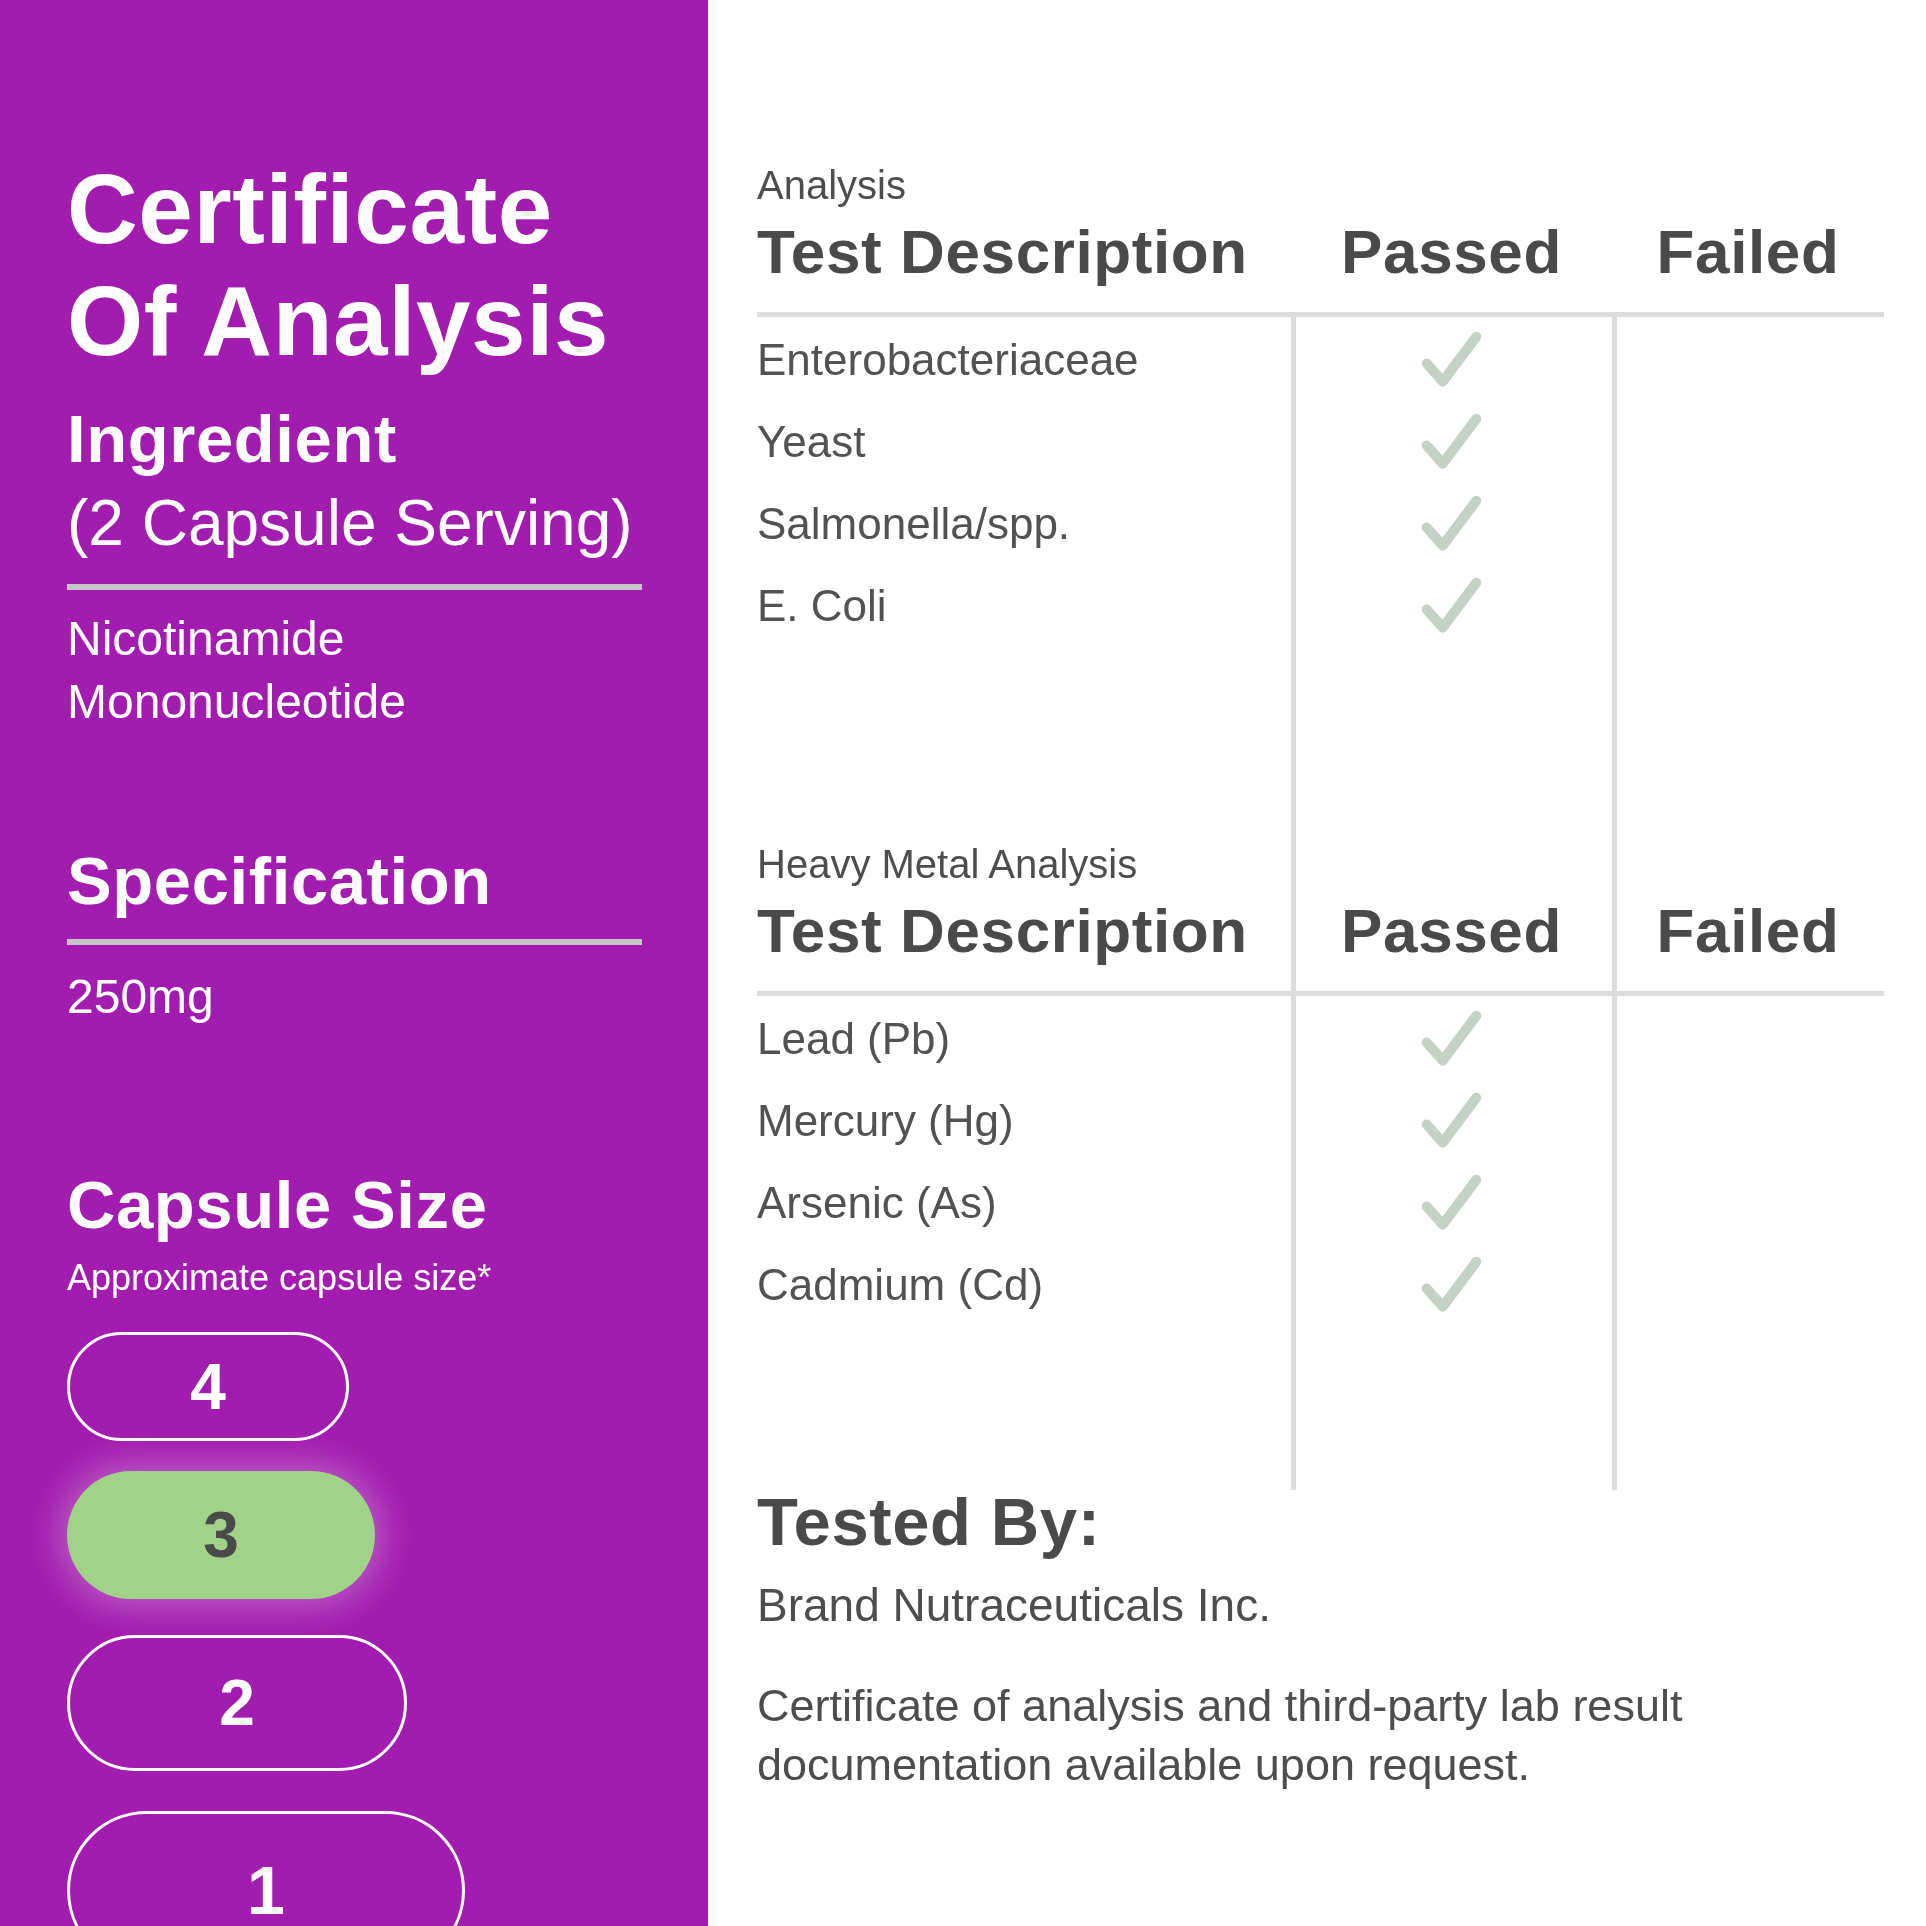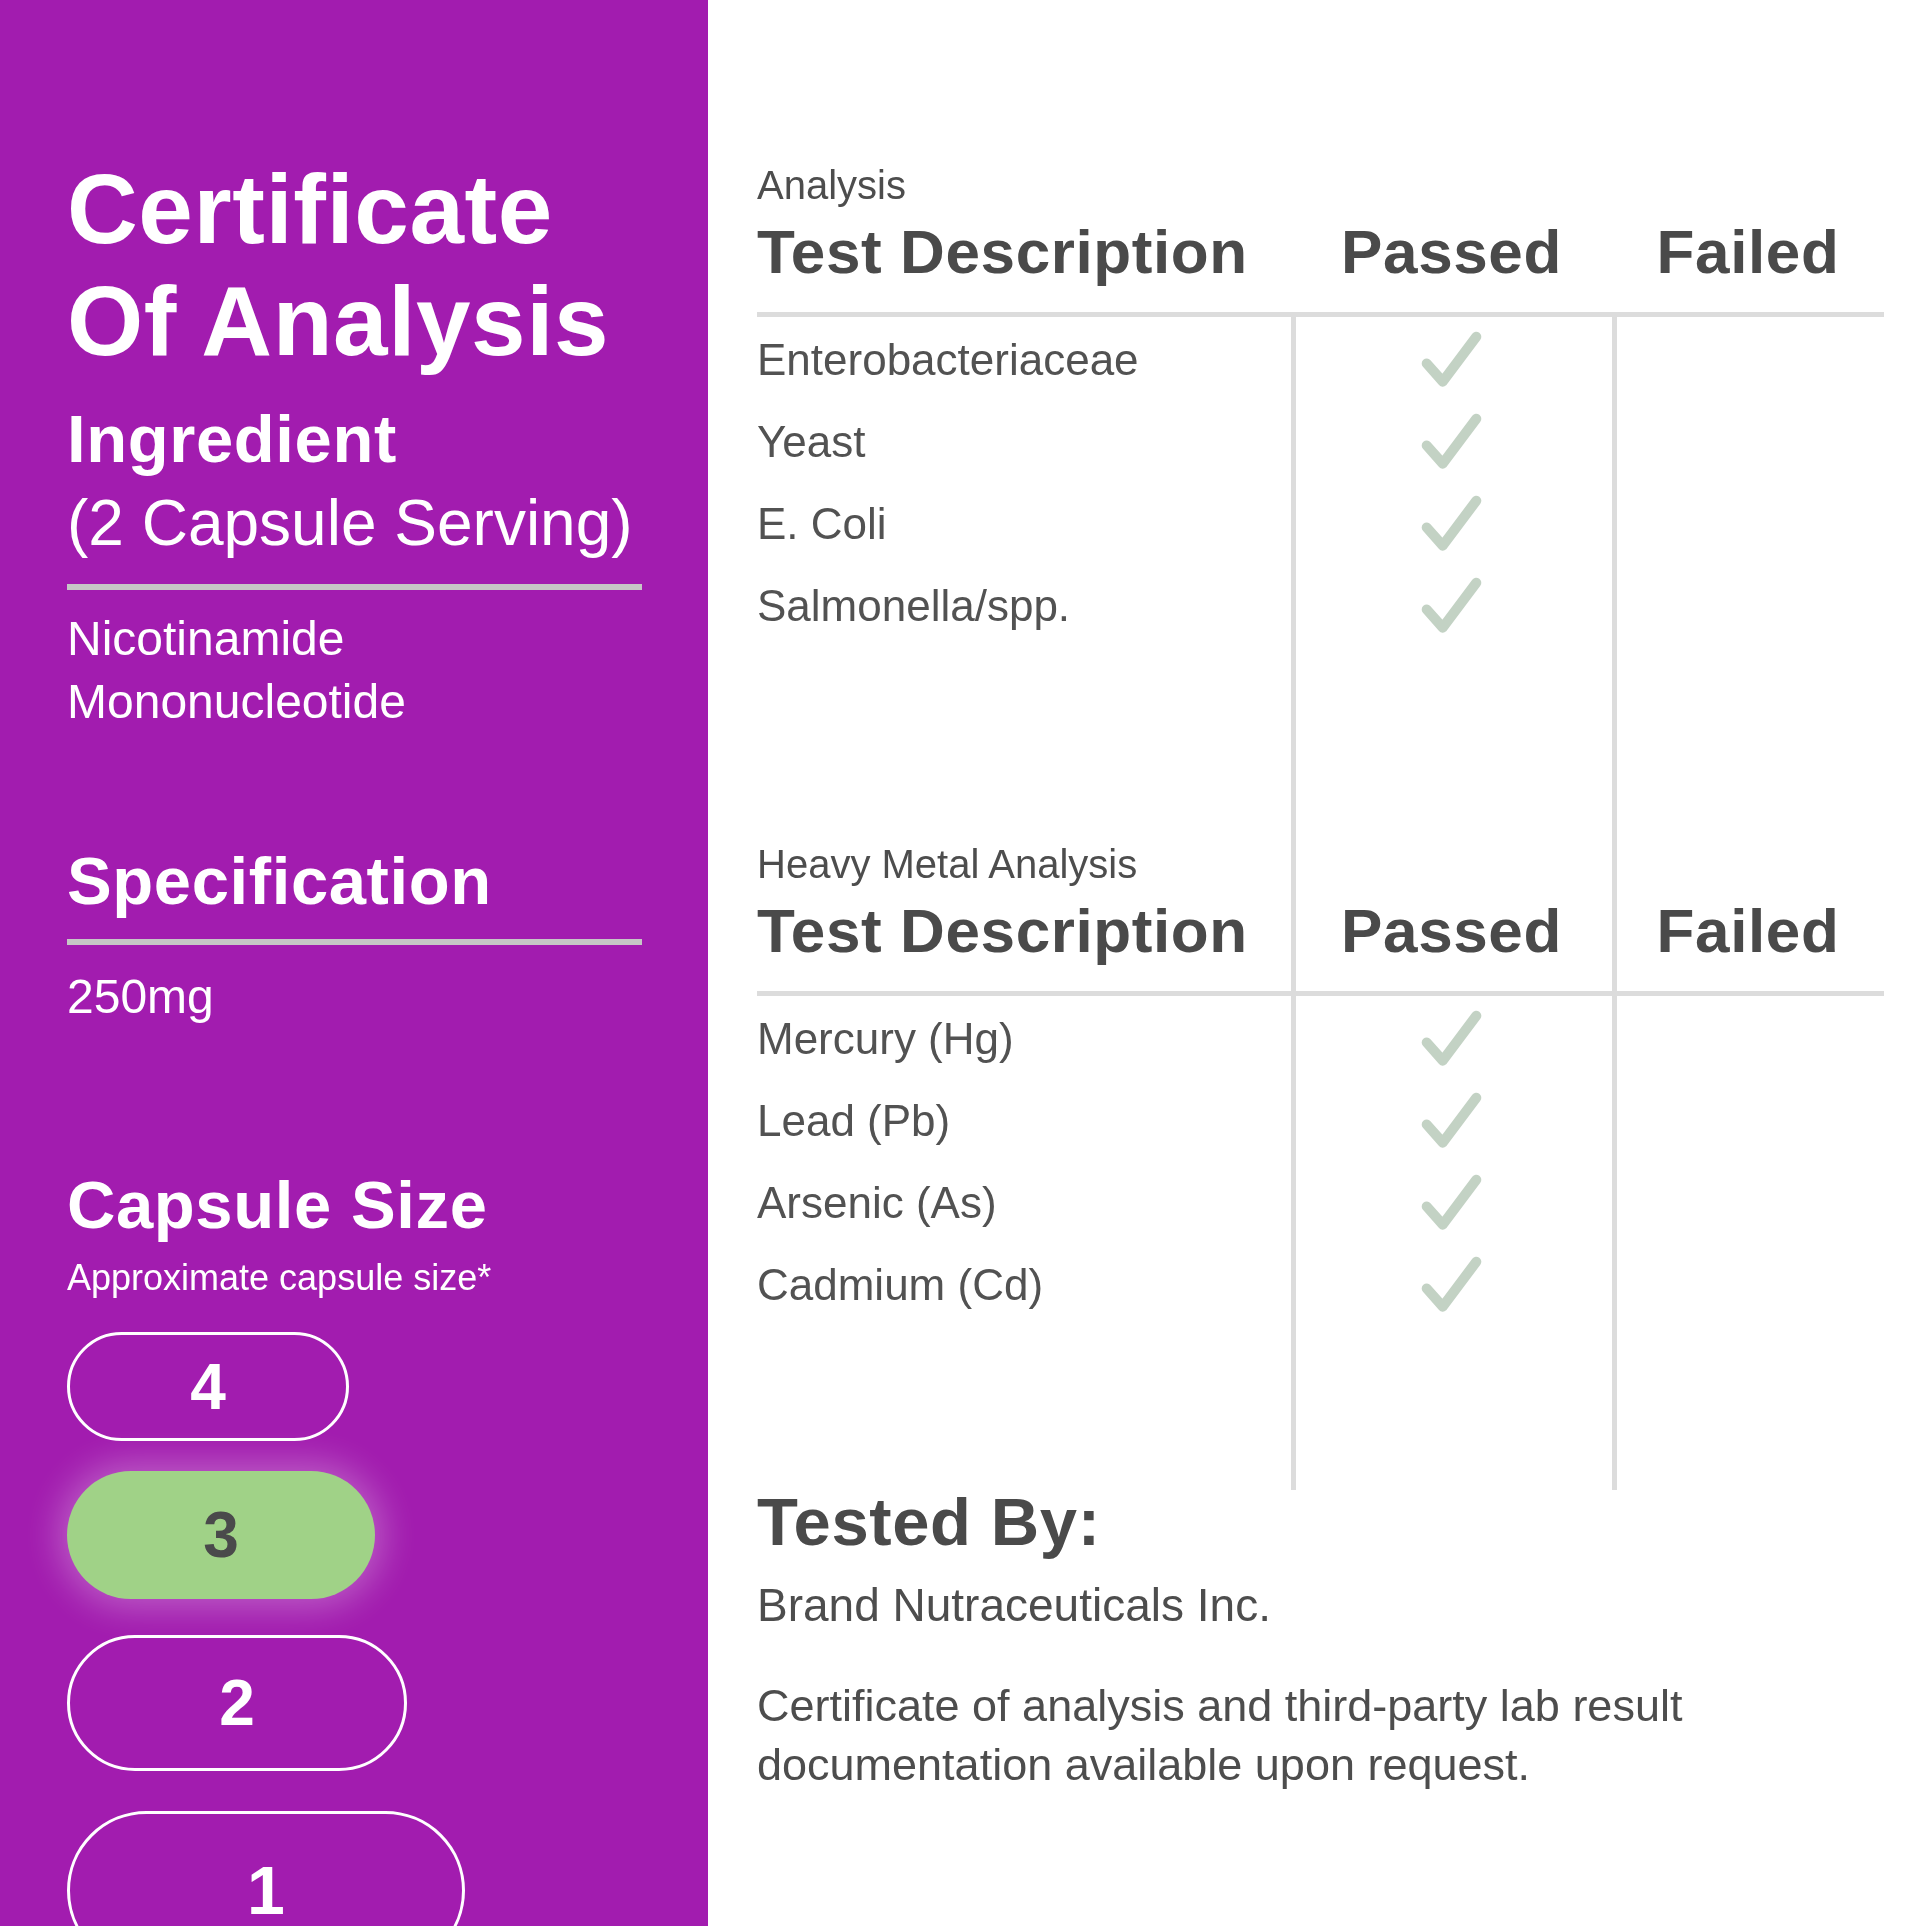--- a/index.html
+++ b/index.html
@@ -222,60 +222,60 @@
       <div class="row grid">
         <div class="desc">Yeast</div>
         <div class="check-cell">
           <svg class="check-icon-svg" viewBox="0 0 100 100">
               <polyline points="13,56 37,83 87,16" fill="none" stroke="#c3d2c4" stroke-width="15" stroke-linecap="round" stroke-linejoin="round"></polyline>
             </svg>
         </div>
         <div class="center"></div>
       </div>
       <div class="row grid">
+        <div class="desc">Salmonella/spp.</div>
+        <div class="check-cell">
+          <svg class="check-icon-svg" viewBox="0 0 100 100">
+              <polyline points="13,56 37,83 87,16" fill="none" stroke="#c3d2c4" stroke-width="15" stroke-linecap="round" stroke-linejoin="round"></polyline>
+            </svg>
+        </div>
+        <div class="center"></div>
+      </div>
+      <div class="row grid">
         <div class="desc">E. Coli</div>
-        <div class="check-cell">
-          <svg class="check-icon-svg" viewBox="0 0 100 100">
-              <polyline points="13,56 37,83 87,16" fill="none" stroke="#c3d2c4" stroke-width="15" stroke-linecap="round" stroke-linejoin="round"></polyline>
-            </svg>
-        </div>
-        <div class="center"></div>
-      </div>
-      <div class="row grid">
-        <div class="desc">Salmonella/spp.</div>
         <div class="check-cell">
           <svg class="check-icon-svg" viewBox="0 0 100 100">
               <polyline points="13,56 37,83 87,16" fill="none" stroke="#c3d2c4" stroke-width="15" stroke-linecap="round" stroke-linejoin="round"></polyline>
             </svg>
         </div>
         <div class="center"></div>
       </div>
     </div>
   </section>
 
   <section>
     <div class="tbl-label second">Heavy Metal Analysis</div>
     <div class="tbl-header grid">
       <div>Test Description</div>
       <div class="center">Passed</div>
       <div class="center">Failed</div>
     </div>
     <div class="h-rule"></div>
     <div class="rows">
       <div class="row grid">
+        <div class="desc">Lead (Pb)</div>
+        <div class="check-cell">
+          <svg class="check-icon-svg" viewBox="0 0 100 100">
+              <polyline points="13,56 37,83 87,16" fill="none" stroke="#c3d2c4" stroke-width="15" stroke-linecap="round" stroke-linejoin="round"></polyline>
+            </svg>
+        </div>
+        <div class="center"></div>
+      </div>
+      <div class="row grid">
         <div class="desc">Mercury (Hg)</div>
-        <div class="check-cell">
-          <svg class="check-icon-svg" viewBox="0 0 100 100">
-              <polyline points="13,56 37,83 87,16" fill="none" stroke="#c3d2c4" stroke-width="15" stroke-linecap="round" stroke-linejoin="round"></polyline>
-            </svg>
-        </div>
-        <div class="center"></div>
-      </div>
-      <div class="row grid">
-        <div class="desc">Lead (Pb)</div>
         <div class="check-cell">
           <svg class="check-icon-svg" viewBox="0 0 100 100">
               <polyline points="13,56 37,83 87,16" fill="none" stroke="#c3d2c4" stroke-width="15" stroke-linecap="round" stroke-linejoin="round"></polyline>
             </svg>
         </div>
         <div class="center"></div>
       </div>
       <div class="row grid">
         <div class="desc">Arsenic (As)</div>
         <div class="check-cell">

